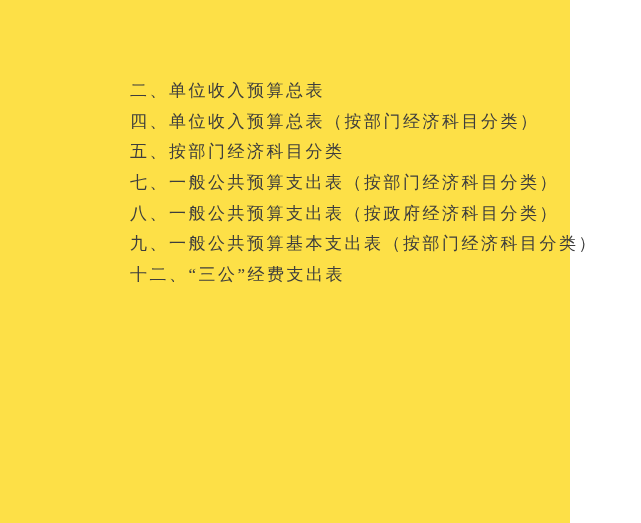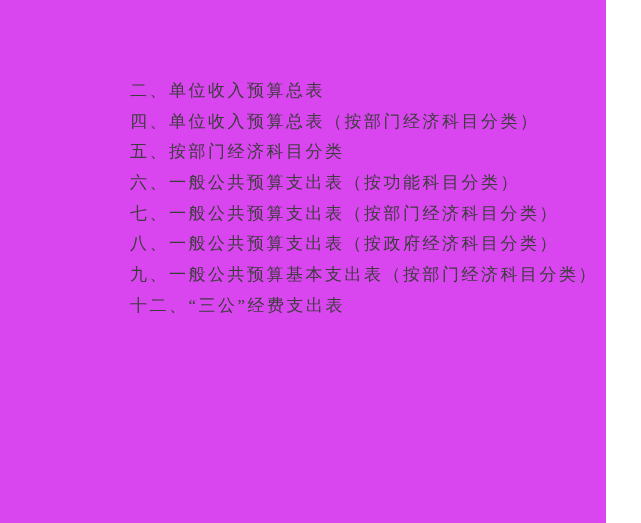--- a/index.html
+++ b/index.html
@@ -9,22 +9,21 @@
   body {
     width: 641px;
     height: 523px;
     background: #ffffff;
     overflow: hidden;
   }
   .page {
     position: relative;
     width: 570px;
     height: 523px;
-    background: #d946ef;
-    padding-left: 36px;
+    background: #fde047;
   }
   .toc {
     position: absolute;
     left: 130px;
     top: 76px;
   }
   .toc-line {
     font-family: "Liberation Serif", "DejaVu Serif", serif;
     font-size: 17px;
     color: #3d3d3d;
@@ -35,19 +34,18 @@
   }
 </style>
 </head>
 <body>
 
 <div class="page">
   <div class="toc">
     <div class="toc-line">二、单位收入预算总表</div>
     <div class="toc-line">四、单位收入预算总表（按部门经济科目分类）</div>
     <div class="toc-line">五、按部门经济科目分类</div>
-    <div class="toc-line">六、一般公共预算支出表（按功能科目分类）</div>
     <div class="toc-line">七、一般公共预算支出表（按部门经济科目分类）</div>
     <div class="toc-line">八、一般公共预算支出表（按政府经济科目分类）</div>
     <div class="toc-line">九、一般公共预算基本支出表（按部门经济科目分类）</div>
     <div class="toc-line">十二、“三公”经费支出表</div>
   </div>
 </div>
 
 </body></html>

